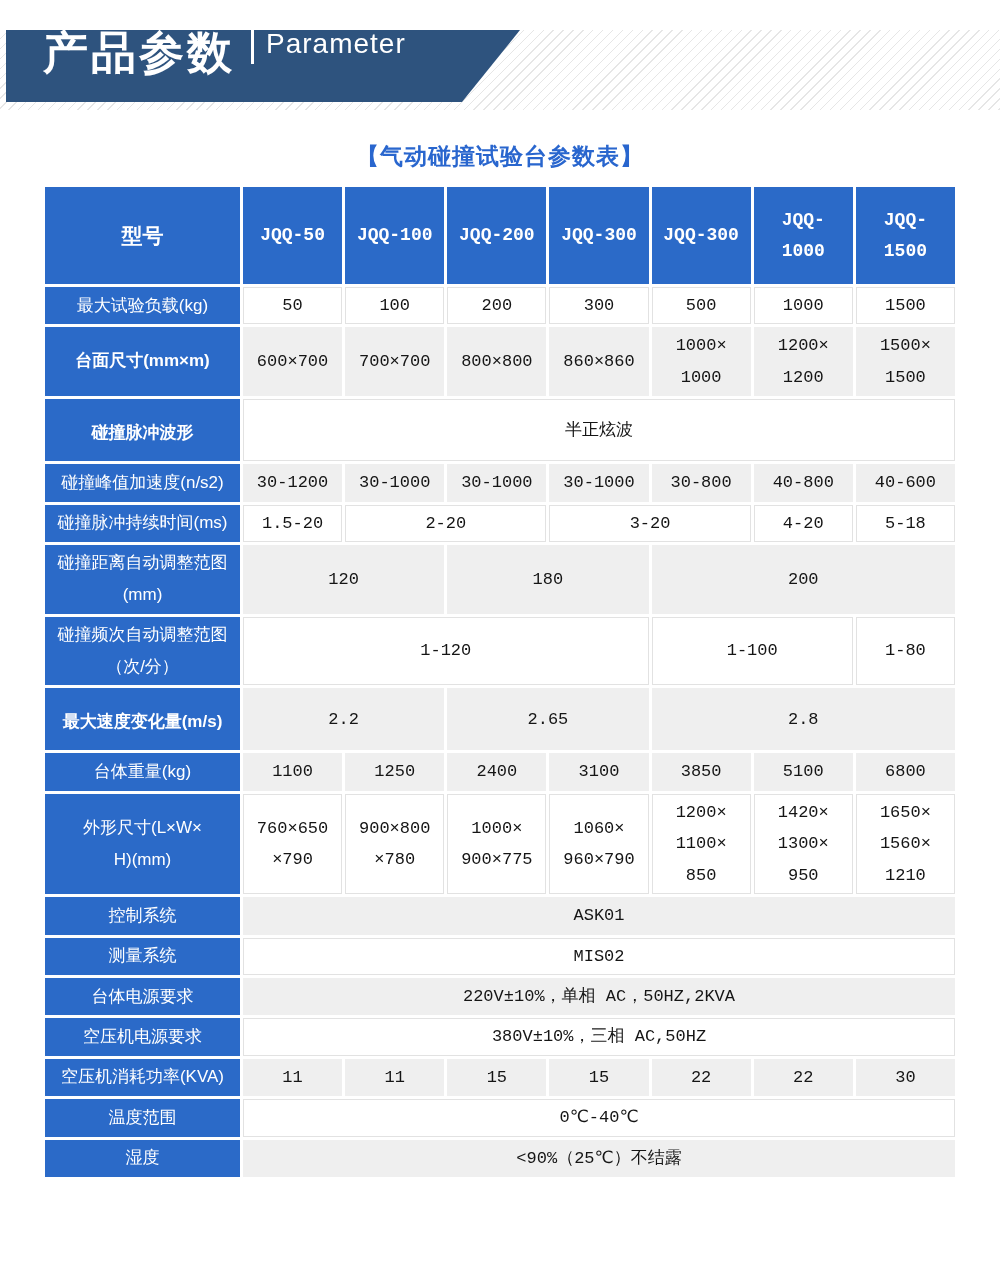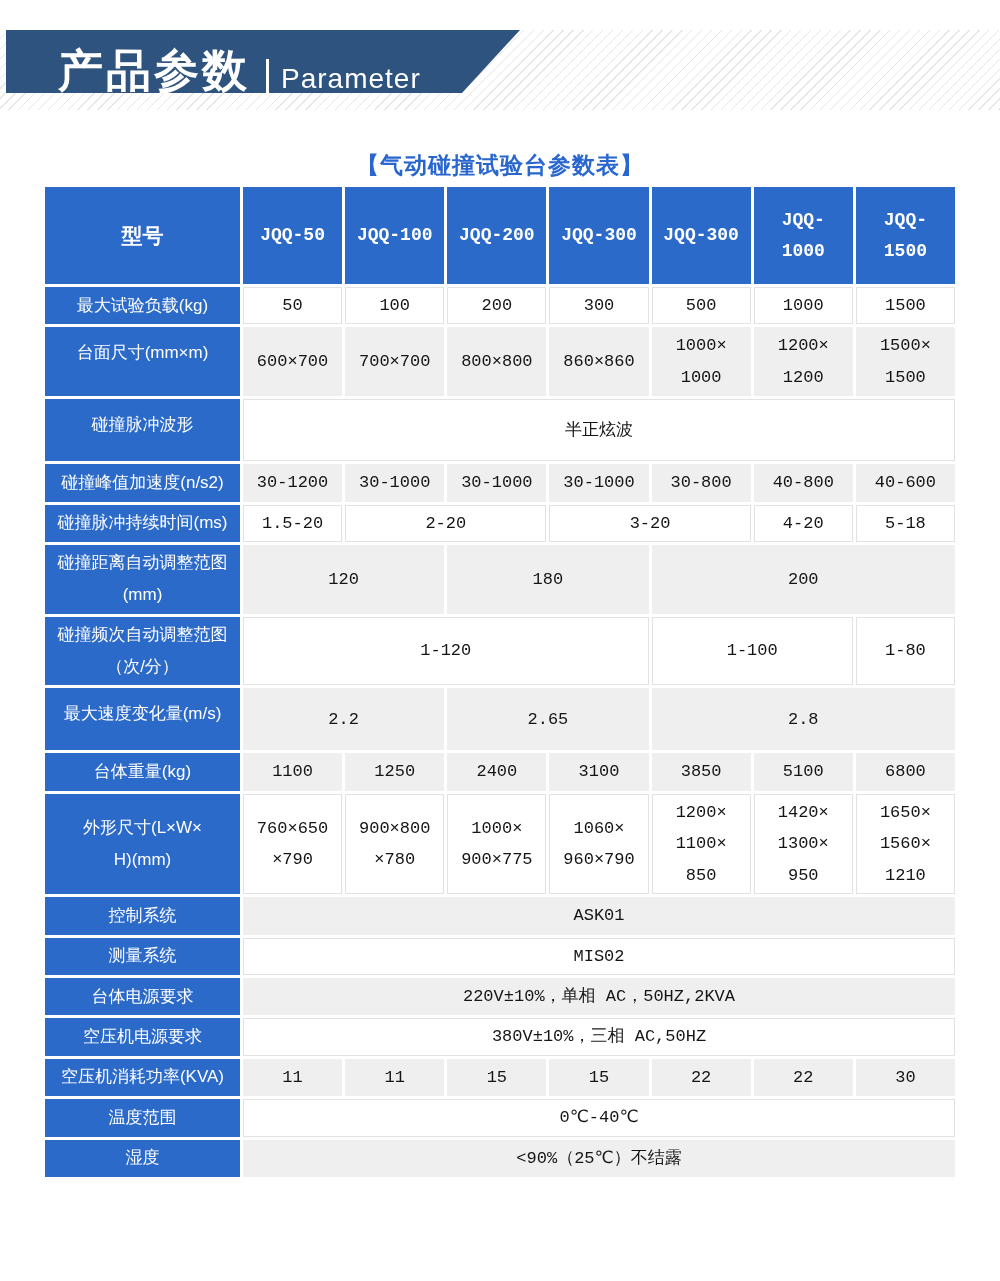--- a/index.html
+++ b/index.html
@@ -6,35 +6,35 @@
   body{
     width:1000px;height:1281px;position:relative;overflow:hidden;
     font-family:"Liberation Sans","DejaVu Sans",sans-serif;
   }
   
   .hatch-band{
     position:absolute;left:0;top:30px;width:1000px;height:80px;
     background:repeating-linear-gradient(135deg,#ffffff 0px,#ffffff 6px,#e6e6e6 6px,#e6e6e6 7px);
   }
   .banner{
-    position:absolute;left:6px;top:30px;width:514px;height:63px;
+    position:absolute;left:6px;top:30px;width:514px;height:72px;
     background:#2e537e;
     clip-path:polygon(0 0,100% 0,calc(100% - 58px) 100%,0 100%);
-    display:flex;align-items:flex-end;padding-left:52px;box-sizing:border-box;
+    display:flex;align-items:flex-start;padding-left:37px;box-sizing:border-box;
     color:#ffffff;
   }
   .banner-cn{font-size:45px;font-weight:bold;letter-spacing:3px;line-height:1;}
   .banner-divider{
     display:inline-block;width:3px;height:34px;background:#ffffff;
     margin:0 12px 0 16px;
   }
   .banner-en{font-size:28px;font-weight:normal;letter-spacing:1px;line-height:1;}
   
   .table-title{
-    position:absolute;left:0;top:150px;width:1000px;text-align:center;
+    position:absolute;left:0;top:141px;width:1000px;text-align:center;
     font-size:23px;font-weight:bold;color:#2966ce;letter-spacing:1px;
   }
   
   table.params{
     position:absolute;left:42px;top:184px;width:916px;
     border-collapse:separate;border-spacing:3px;table-layout:fixed;
   }
   td,th{padding:2px 3px;box-sizing:border-box;}
   .lbl{
     background:#2b6ac8;color:#ffffff;text-align:center;vertical-align:middle;
@@ -43,21 +43,21 @@
   th.lbl{font-weight:bold;}
   .model-name{font-size:18px;font-family:"Liberation Mono","DejaVu Sans Mono",monospace;font-weight:bold;line-height:1.7;}
   .type-label{font-size:21px;}
   .val{
     text-align:center;vertical-align:middle;color:#151515;
     font-size:17px;line-height:1.85;white-space:pre-line;
     font-family:"Liberation Mono","DejaVu Sans Mono","DejaVu Sans",monospace;
   }
   tr.rw td.val{background:#ffffff;border:1px solid #e2e2e2;margin-top:16px;}
   tr.rg td.val{background:#efefef;border:1px solid #efefef;}
-  tr.lt td.lbl{vertical-align:top;padding-top:14px;line-height:1.4;}
+  tr.lt td.lbl{vertical-align:top;padding-top:22px;line-height:1.4;font-weight:bold;}
 </style>
 </head>
 <body>
 
 <div class="hatch-band"></div>
 
 <div class="banner">
   <span class="banner-cn">产品参数</span>
   <span class="banner-divider"></span>
   <span class="banner-en">Parameter</span>

